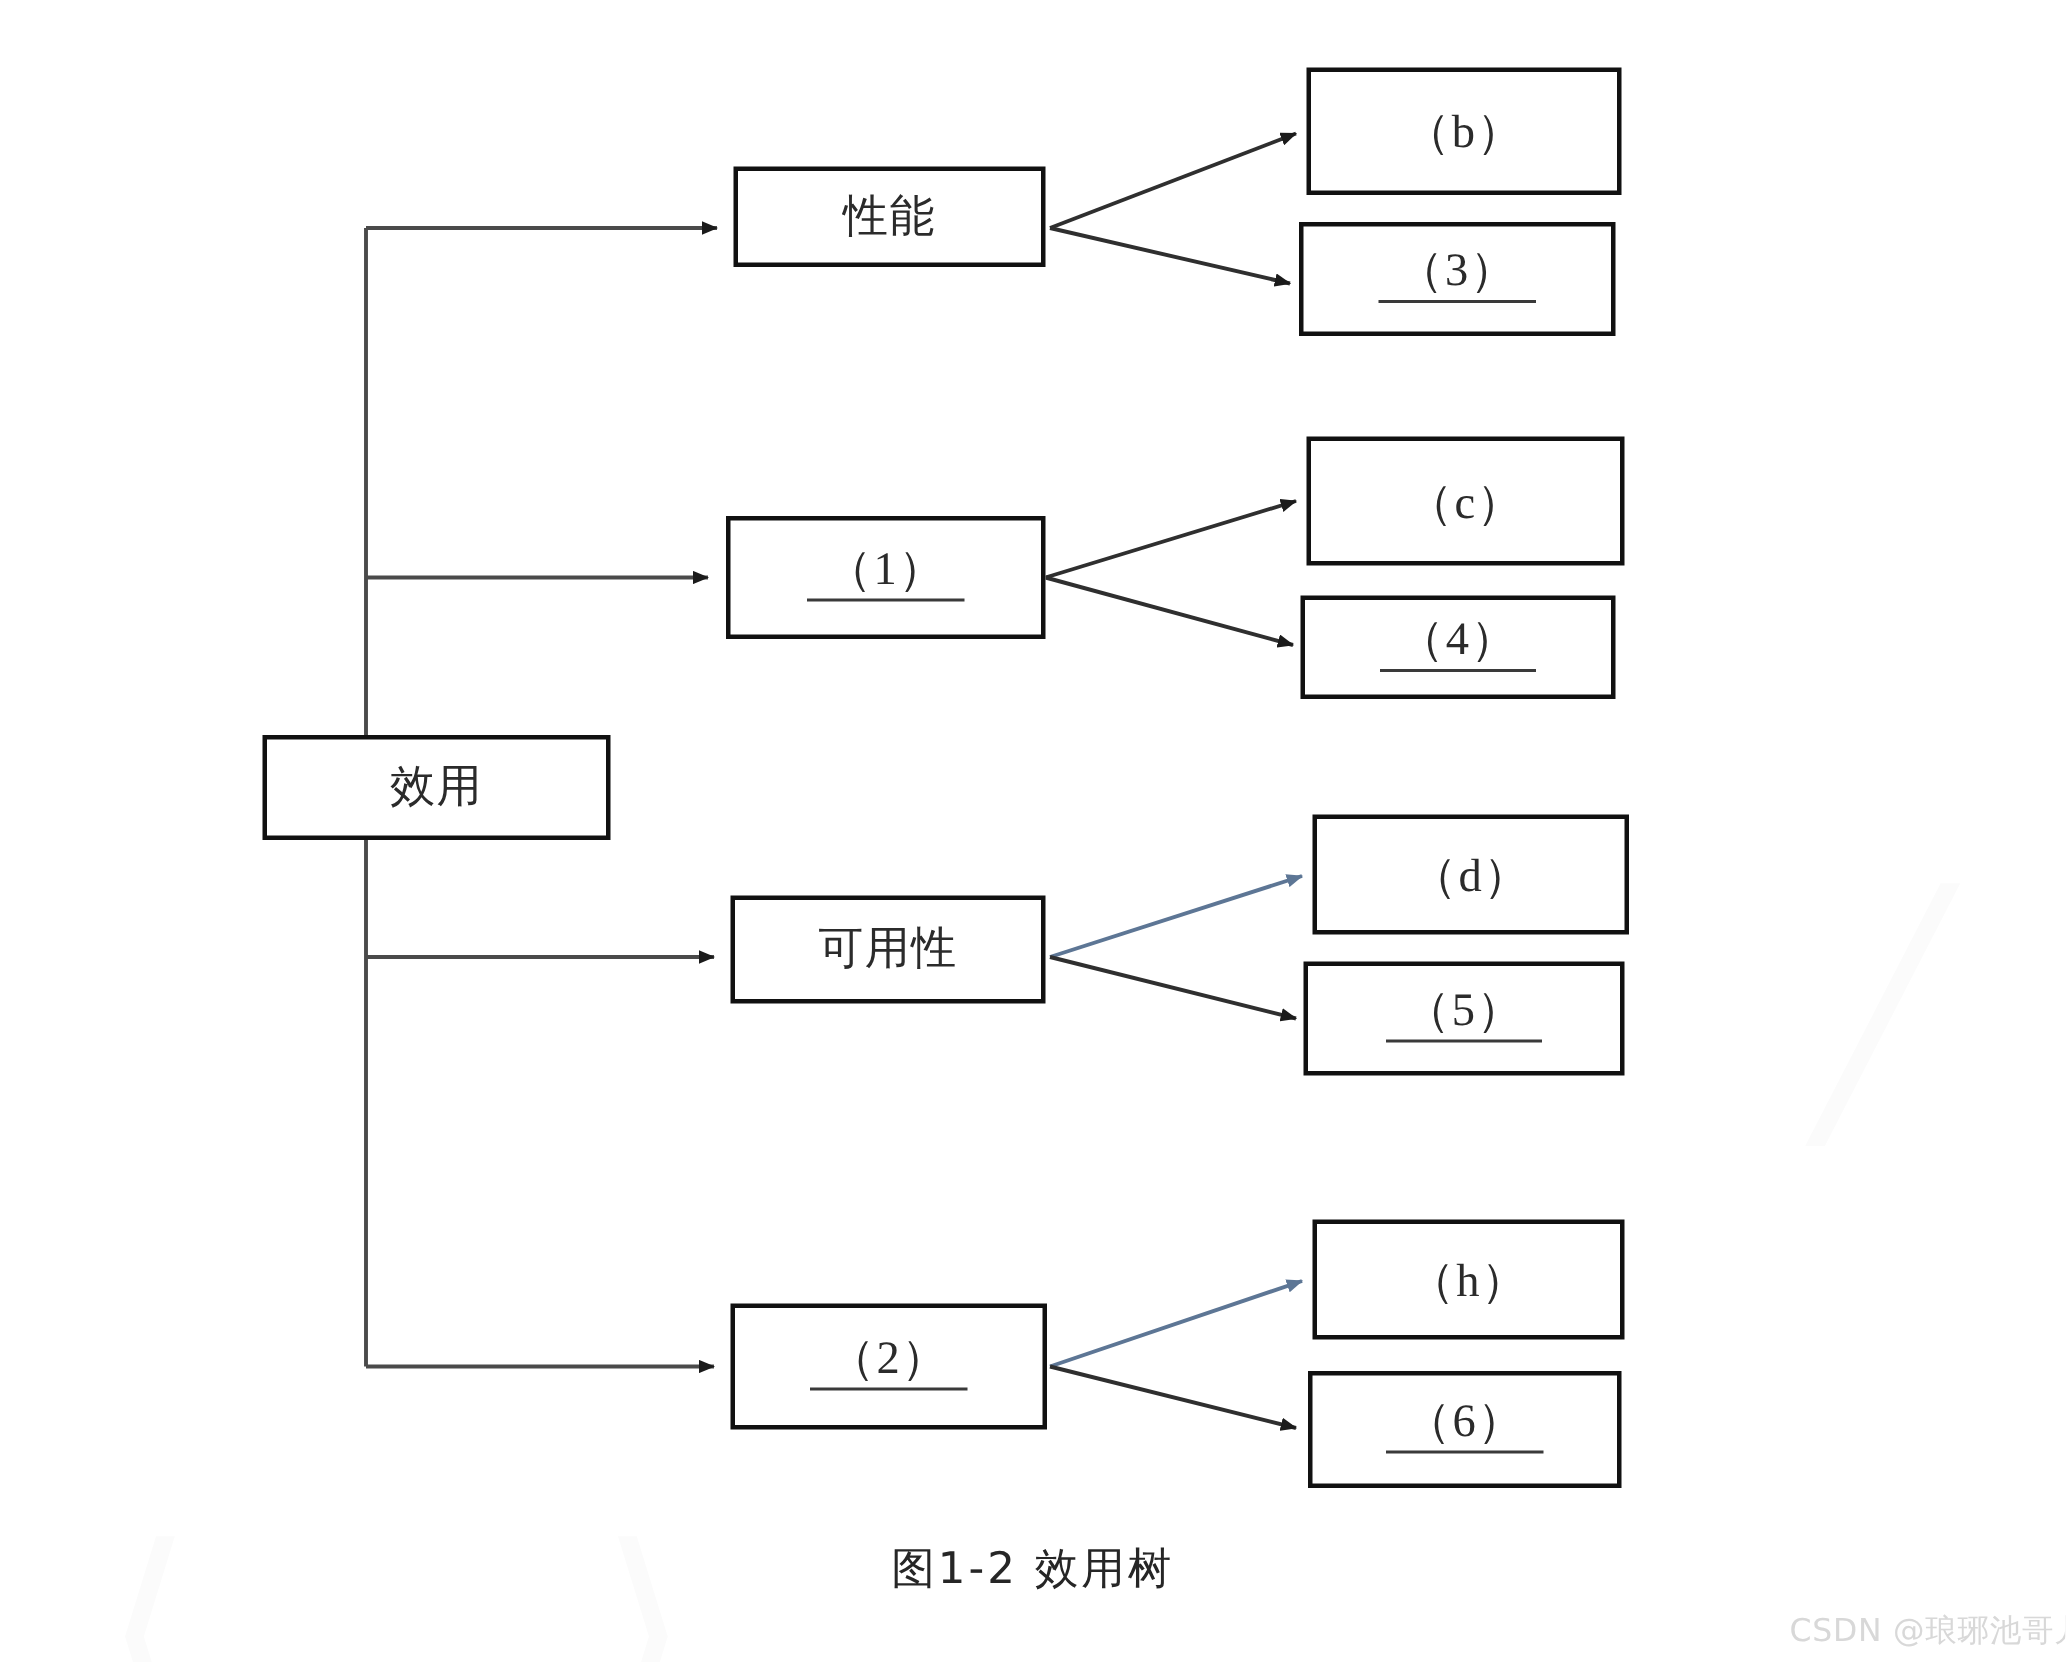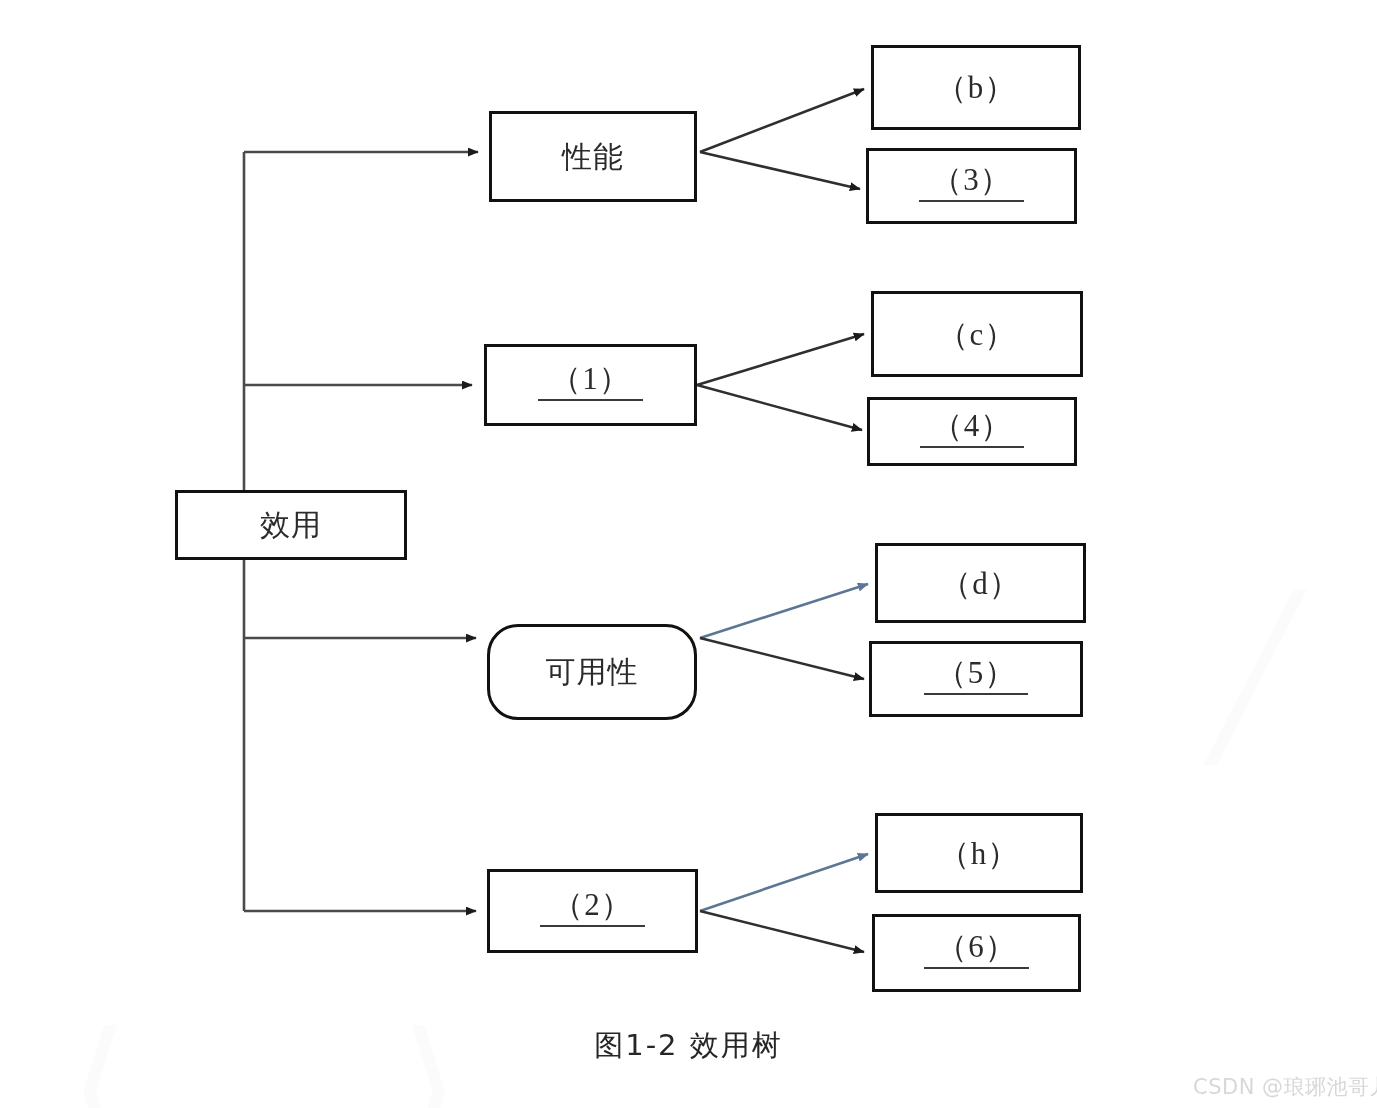--- a/index.html
+++ b/index.html
@@ -121,29 +121,29 @@
     <path d="M700,638 L864,679" stroke="#2f2f2f" stroke-width="2.6" fill="none" marker-end="url(#ah-black)"></path>
 
     <path d="M700,911 L868,854" stroke="#5d7695" stroke-width="2.6" fill="none" marker-end="url(#ah-blue)"></path>
     <path d="M700,911 L864,952" stroke="#2f2f2f" stroke-width="2.6" fill="none" marker-end="url(#ah-black)"></path>
   </svg>
 
   <div class="node" style="left:127px; top:490px; width:232px; height:70px;margin-left:48px;">
     <span class="node-label cjk">效用</span>
   </div>
 
-  <div class="node" style="left:489px; top:111px; width:208px; height:91px;text-align:center;">
+  <div class="node" style="left:489px; top:111px; width:208px; height:67px;text-align:center;">
     <span class="node-label cjk">性能</span>
   </div>
 
   <div class="node" style="left:484px; top:344px; width:213px; height:82px;">
     <span class="node-label blank">（1）</span>
   </div>
 
-  <div class="node" style="left:487px; top:624px; width:210px; height:96px;border-radius:31px;">
+  <div class="node" style="left:487px; top:597px; width:210px; height:72px;">
     <span class="node-label cjk">可用性</span>
   </div>
 
   <div class="node" style="left:487px; top:869px; width:211px; height:84px;">
     <span class="node-label blank">（2）</span>
   </div>
 
   <div class="node" style="left:871px; top:45px; width:210px; height:85px;">
     <span class="node-label">（b）</span>
   </div>

